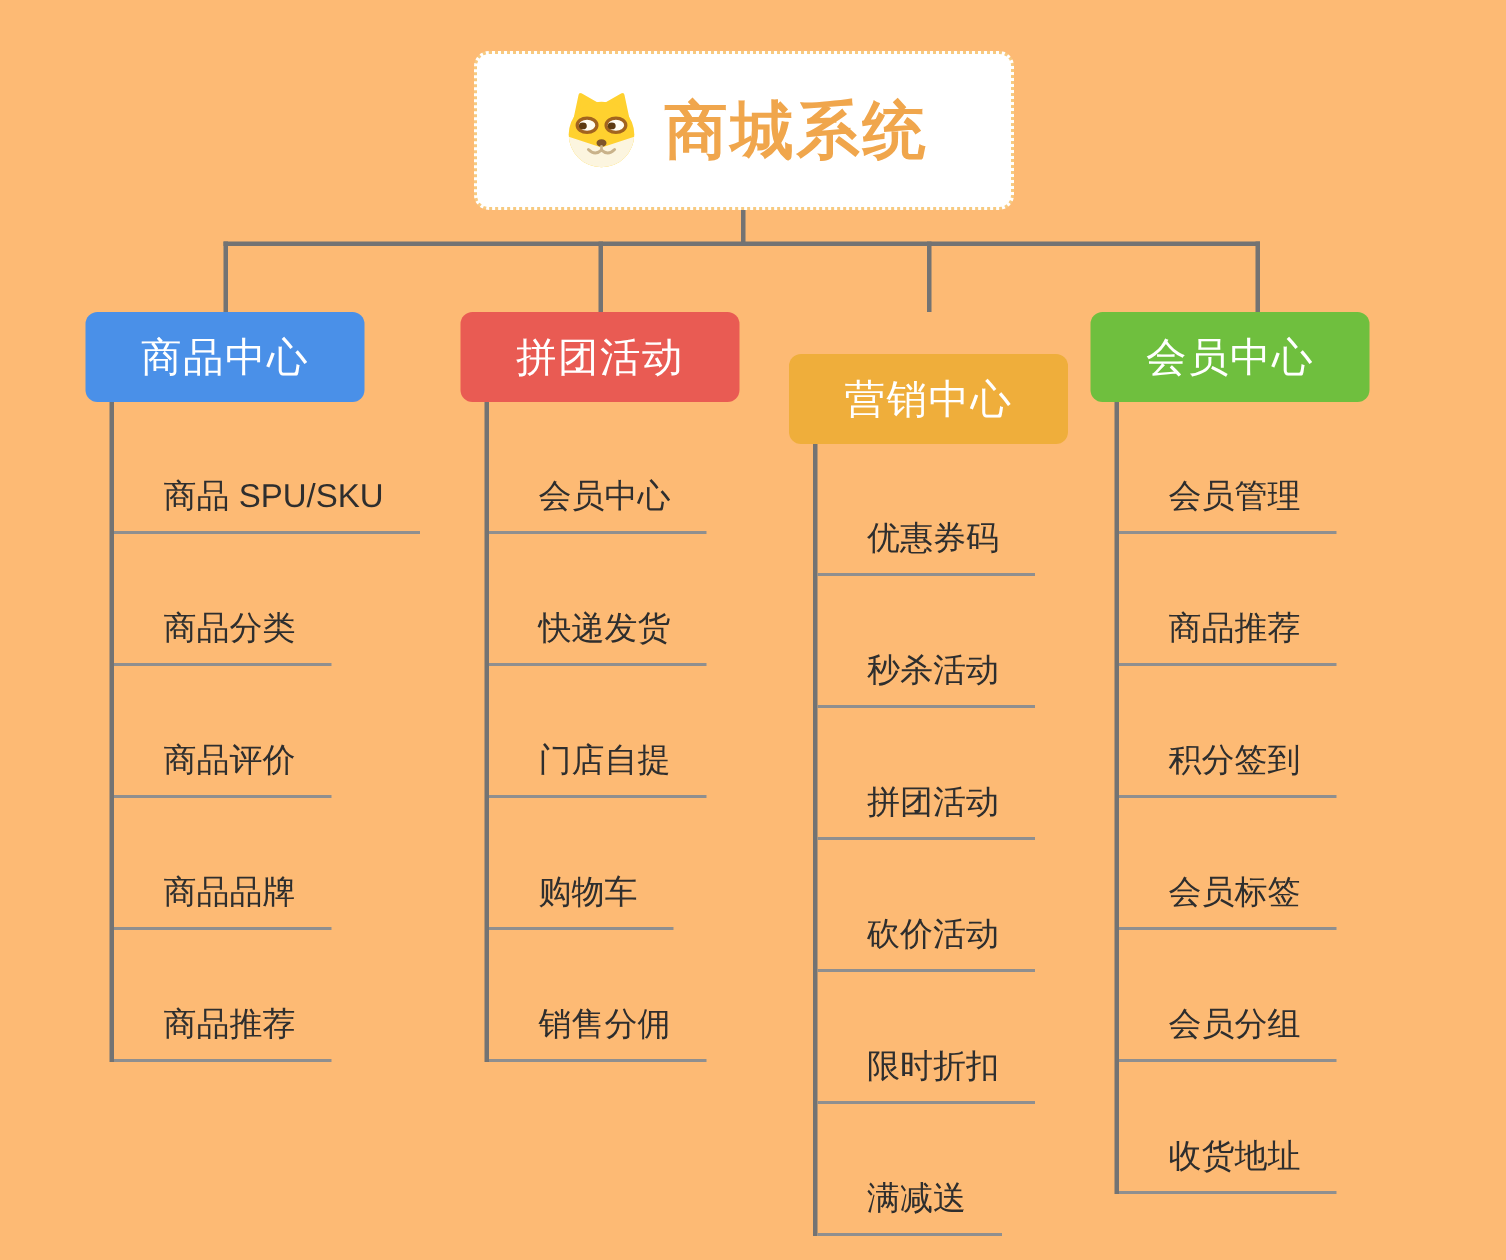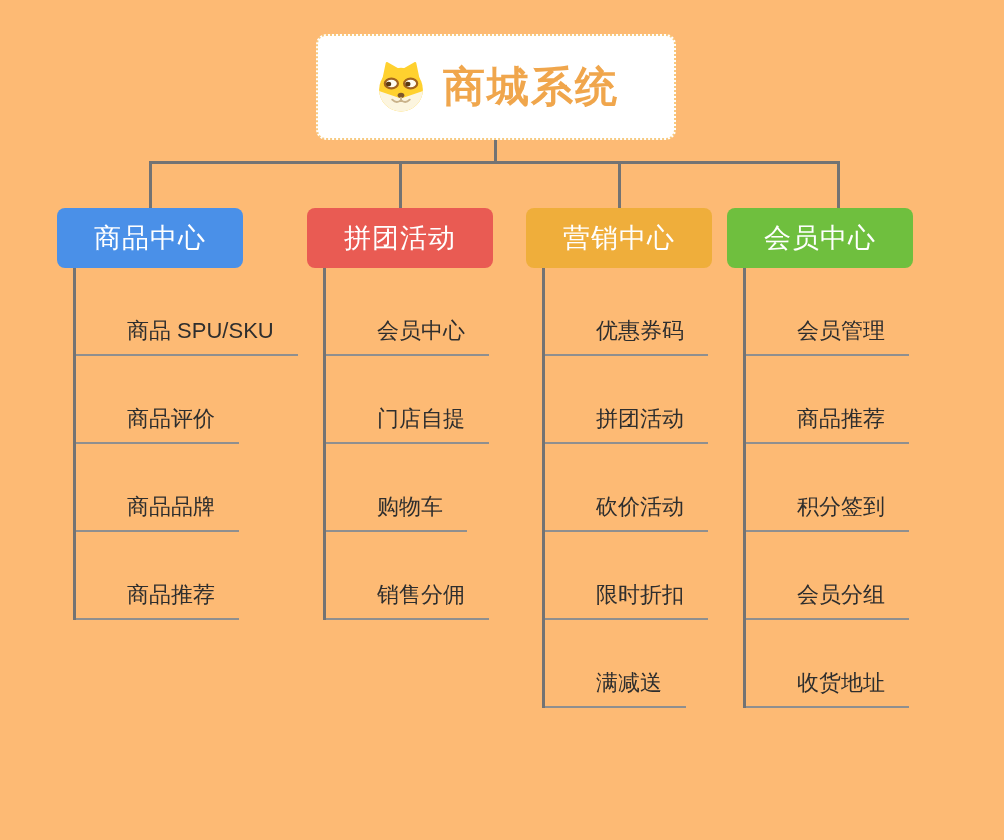--- a/index.html
+++ b/index.html
@@ -65,21 +65,21 @@
     border-left:3px solid #737373;
   }
   .item{
     height:88px;
     display:flex;align-items:flex-end;
     cursor:pointer;
   }
   .item-label{
     display:inline-block;
     border-bottom:2px solid #8f8f8f;
-    padding:0 24px 11px 51px;
+    padding:0 24px 11px 33px;
     font-size:22px;
     line-height:1.15;
     color:#2e2e2e;
     white-space:nowrap;
   }
 </style>
 </head>
 <body>
 
 <div class="stage">
@@ -113,20 +113,23 @@
   <div class="drop" style="left: 148.5px; top: 161px; height: 47px;"></div>
   <div class="branch" style="left: 57px; top: 208px;">
     <div class="branch-box" style="background: rgb(74, 144, 232);">
       <span class="branch-label">商品中心</span>
     </div>
     <div class="items">
   <div class="item">
     <span class="item-label">商品 SPU/SKU</span>
   </div>
 
+  <div class="item">
+    <span class="item-label">商品分类</span>
+  </div>
 
   <div class="item">
     <span class="item-label">商品评价</span>
   </div>
 
 
   <div class="item">
     <span class="item-label">商品品牌</span>
   </div>
 
@@ -140,45 +143,51 @@
   <div class="branch" style="left: 307px; top: 208px;">
     <div class="branch-box" style="background: rgb(233, 91, 83);">
       <span class="branch-label">拼团活动</span>
     </div>
     <div class="items">
   <div class="item">
     <span class="item-label">会员中心</span>
   </div>
 
 
+  <div class="item">
+    <span class="item-label">快递发货</span>
+  </div>
 
   <div class="item">
     <span class="item-label">门店自提</span>
   </div>
 
   <div class="item">
     <span class="item-label">购物车</span>
   </div>
 
   <div class="item">
     <span class="item-label">销售分佣</span>
   </div>
 </div>
   </div>
 
   <div class="drop" style="left: 617.5px; top: 161px; height: 47px;"></div>
   <div class="branch" style="left: 526px; top: 208px;">
-    <div class="branch-box" style="background: rgb(239, 174, 59);">
+    <div class="branch-box" style="background: rgb(239, 174, 59); margin-top: 28px;">
       <span class="branch-label">营销中心</span>
     </div>
     <div class="items">
   <div class="item">
     <span class="item-label">优惠券码</span>
   </div>
 
+  <div class="item">
+    <span class="item-label">秒杀活动</span>
+  </div>
 
   <div class="item">
     <span class="item-label">拼团活动</span>
   </div>
 
   <div class="item">
     <span class="item-label">砍价活动</span>
   </div>
 
   <div class="item">
@@ -202,20 +211,23 @@
   </div>
 
   <div class="item">
     <span class="item-label">商品推荐</span>
   </div>
 
   <div class="item">
     <span class="item-label">积分签到</span>
   </div>
 
+  <div class="item">
+    <span class="item-label">会员标签</span>
+  </div>
 
   <div class="item">
     <span class="item-label">会员分组</span>
   </div>
 
   <div class="item">
     <span class="item-label">收货地址</span>
   </div>
 </div>
   </div>

